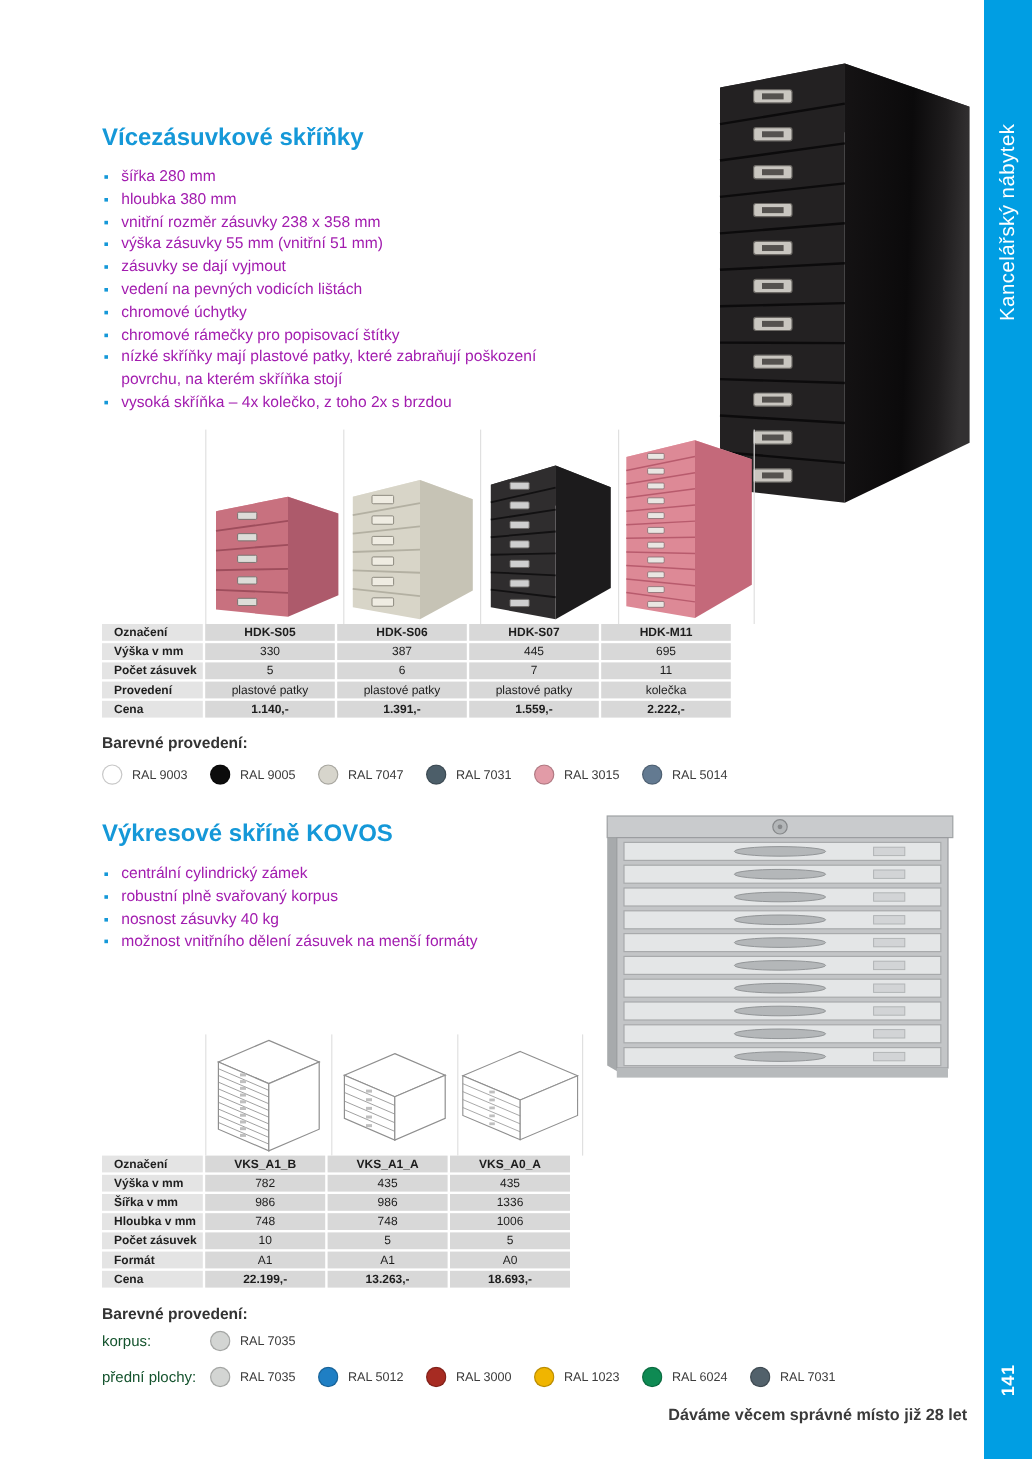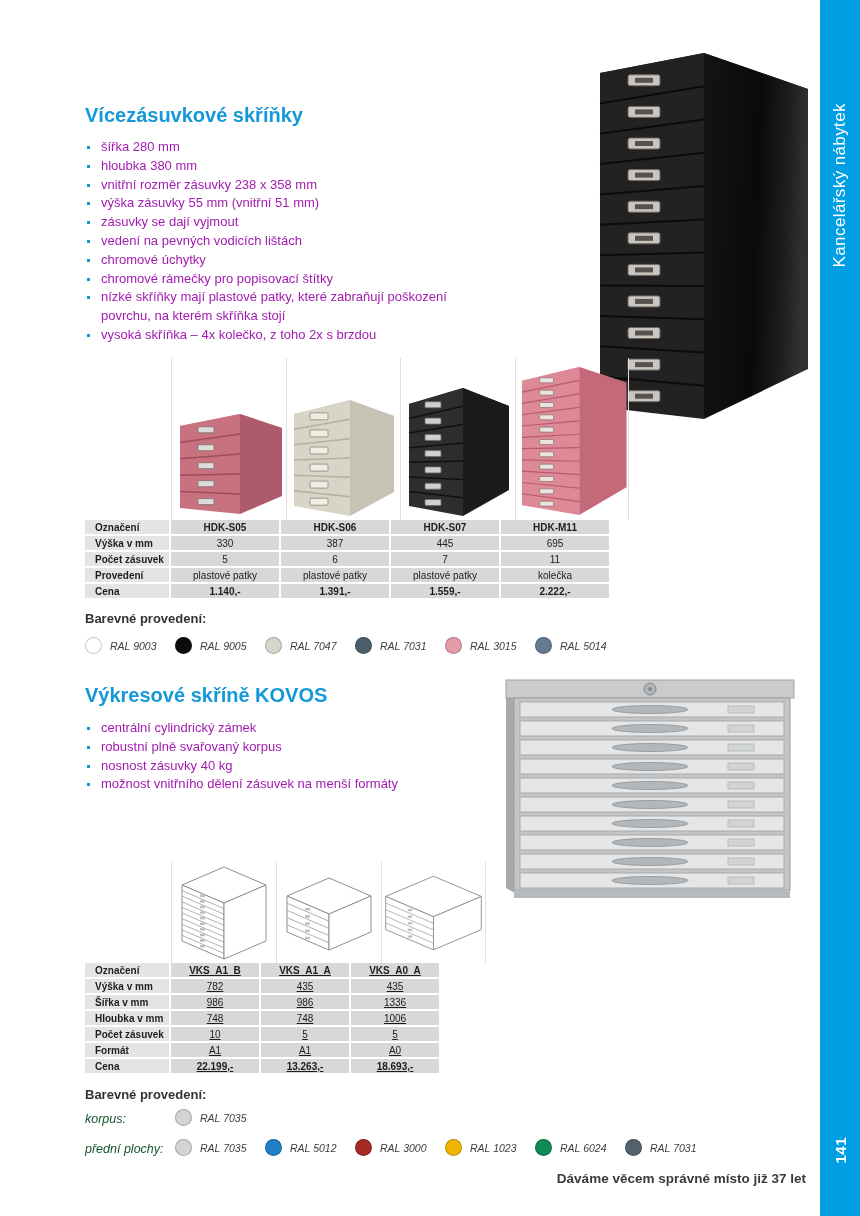--- a/index.html
+++ b/index.html
@@ -32,26 +32,26 @@
   .imgrow-1 .imgcell { width:114.5px; }
   .imgrow-2 .imgcell { width:105px; align-items:center; }
   .imgcell:last-child { border-right:1px solid #e0e0e0; }
   .bigcab { position:absolute; left:576px; top:33px; z-index:2; }
   .kovos { position:absolute; left:500px; top:670px; z-index:1; }
   
   table.spec { position:absolute; border-collapse:separate; border-spacing:2px; }
   .t1 { left:83px; top:518px; } .t2 { left:83px; top:961px; }
   table.spec td { background:#d8d8d8; height:14px; font-size:10px; color:#1d1d1d; text-align:center; padding:1px 2px; }
   table.spec td.lbl { background:#e4e4e4; text-align:left; padding-left:10px; font-weight:bold; width:84px; }
-  .t1 td:not(.lbl) { width:108px; } .t2 td:not(.lbl) { width:88px;text-decoration:underline; }
+  .t1 td:not(.lbl) { width:108px; } .t2 td:not(.lbl) { width:100px; }
   table.spec tr:first-child td:not(.lbl), table.spec tr:last-child td:not(.lbl) { font-weight:bold; }
   
   .colheading { position:absolute; left:85px; font-size:13px; font-weight:bold; color:#333; }
   .ch-a { top:611px; } .ch-b { top:1087px; }
-  .swrow { position:absolute; display:flex; align-items:flex-end;font-style:italic; }
+  .swrow { position:absolute; display:flex; align-items:center; }
   .swrow-a { left:85px; top:637px; }
   .swrow-korpus { left:85px; top:1109px; }
   .swrow-front { left:85px; top:1139px; }
   .sw { display:flex; align-items:center; width:90px; }
   .dot { width:17px; height:17px; border-radius:50%; border:1px solid rgba(0,0,0,.22); margin-right:8px; flex:none; }
   .sw .name { font-size:10.5px; color:#3c3c3c; white-space:nowrap; }
   .collabel { width:90px; font-size:12.5px; color:#14532d; flex:none; }
   
   .tagline { position:absolute; right:54px; top:1171px; font-size:13.5px; font-weight:bold; color:#3a3a3a; }
 </style>
@@ -511,15 +511,15 @@
     <div class="sw">
       <span class="dot" style="background-color: rgb(14, 138, 83);"></span>
       <span class="name">RAL 6024</span>
     </div>
     <div class="sw">
       <span class="dot" style="background-color: rgb(82, 97, 107);"></span>
       <span class="name">RAL 7031</span>
     </div>
   </div>
 
-  <div class="tagline">Dáváme věcem správné místo již 37 let</div>
+  <div class="tagline">Dáváme věcem správné místo již 28 let</div>
 
 </div>
 
 </body></html>

